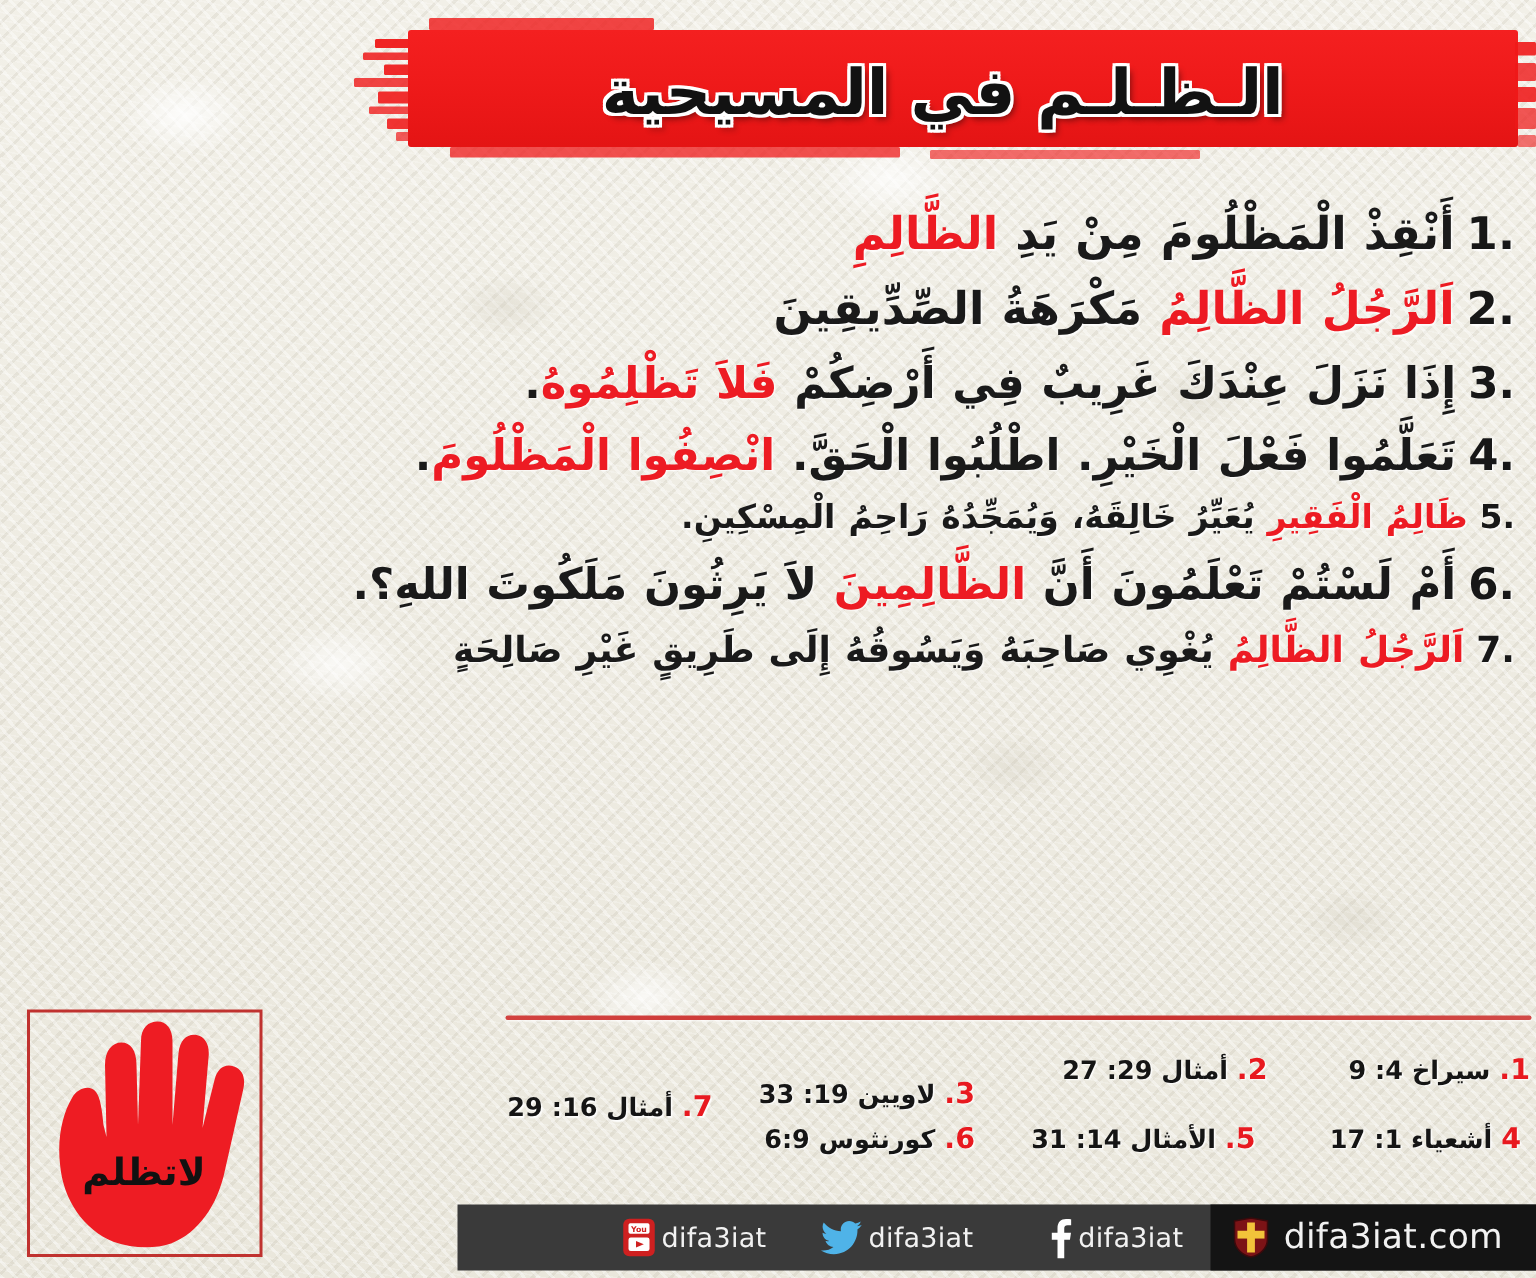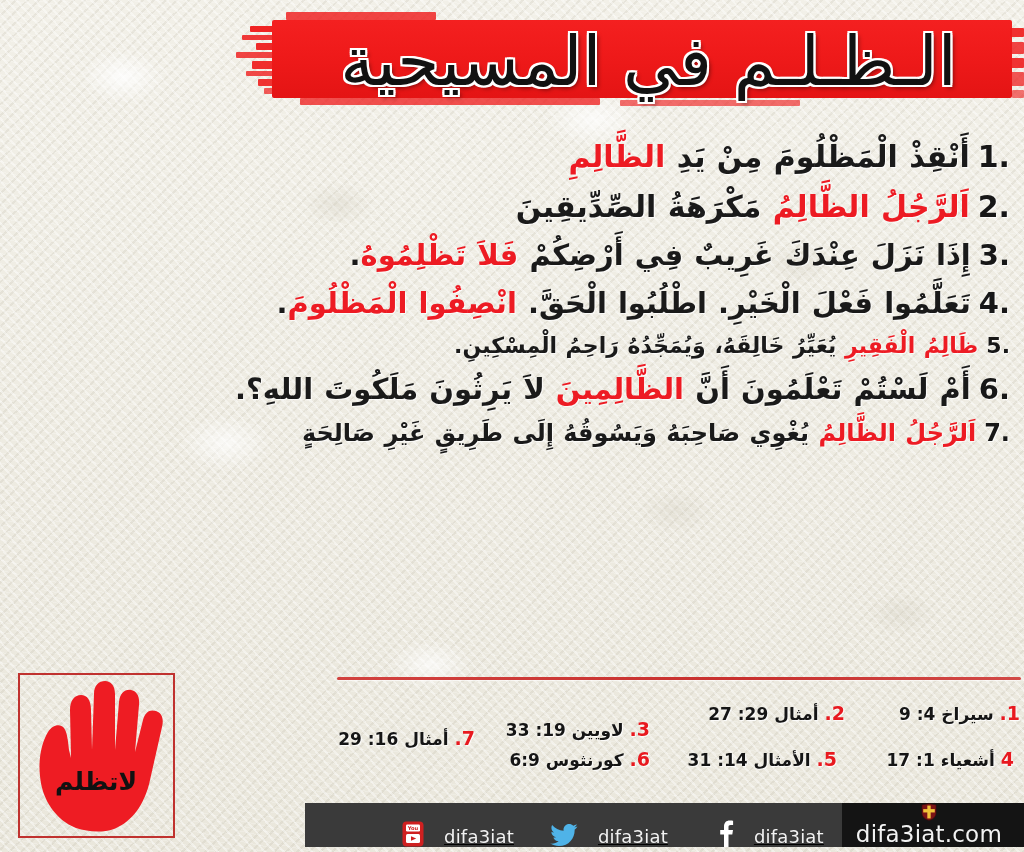--- a/index.html
+++ b/index.html
@@ -45,26 +45,26 @@
     position:absolute; top:12px; height:78px;
     background:linear-gradient(180deg,#f42020 0%,#ef1a1a 45%,#e41414 100%);
   }
   .brush-main { left:272px; width:740px; border-radius:2px; }
   
   .flick { position:absolute; background:#ef1818; border-radius:1px; }
   
   .flick-r { position:absolute; background:#ef1818; border-radius:1px; }
 
   #title-text {
-    position:absolute; left:276px; top:10px; width:745px; height:86px;
+    position:absolute; left:256px; top:10px; width:745px; height:86px;
     display:flex; align-items:center; justify-content:center;
     direction:rtl;
     font-family:"DejaVu Sans","Liberation Sans",sans-serif;
-    font-weight:normal;
-    font-size:68px;
+    font-weight:bold;
+    font-size:42px;
     letter-spacing:-1px;
     color:#121212;
     text-shadow:
        2px 0 0 #fff, -2px 0 0 #fff, 0 2px 0 #fff, 0 -2px 0 #fff,
        2px 2px 0 #fff, -2px 2px 0 #fff, 2px -2px 0 #fff, -2px -2px 0 #fff,
        3px 3px 4px rgba(0,0,0,.45);
     white-space:nowrap;
   }
 
   
@@ -149,31 +149,29 @@
   .ref.r6 { right:370px; top:58px;  }
   .ref.r7 { right:545px; top:37px;  }
 
   
   #footer {
     position:absolute; left:305px; top:803px; width:719px; height:44px;
     display:flex; align-items:stretch;
     background:#3a3a3a;
   }
   .f-site {
-    display:flex; align-items:center; 
+    display:flex; align-items:center; gap:9px;
     background:#141414;
     padding:0 22px 0 14px;
     direction:ltr;
-    flex-direction:column;
   }
   .f-item {
-    display:flex; align-items:flex-end; gap:20px;
+    display:flex; align-items:center; gap:4px;
     padding:0 18px;
     direction:ltr;
-    text-decoration:underline;
   }
   .f-item.fb  { margin-left:14px; }
   .f-label {
     font-family:"DejaVu Sans","Liberation Sans",sans-serif;
     color:#f2f2f2; font-size:19px; letter-spacing:.2px;
   }
   .f-label.site { font-size:23px; }
   .f-label.small { font-size:18px; }
   .icon-sq { display:block; }
 </style>

